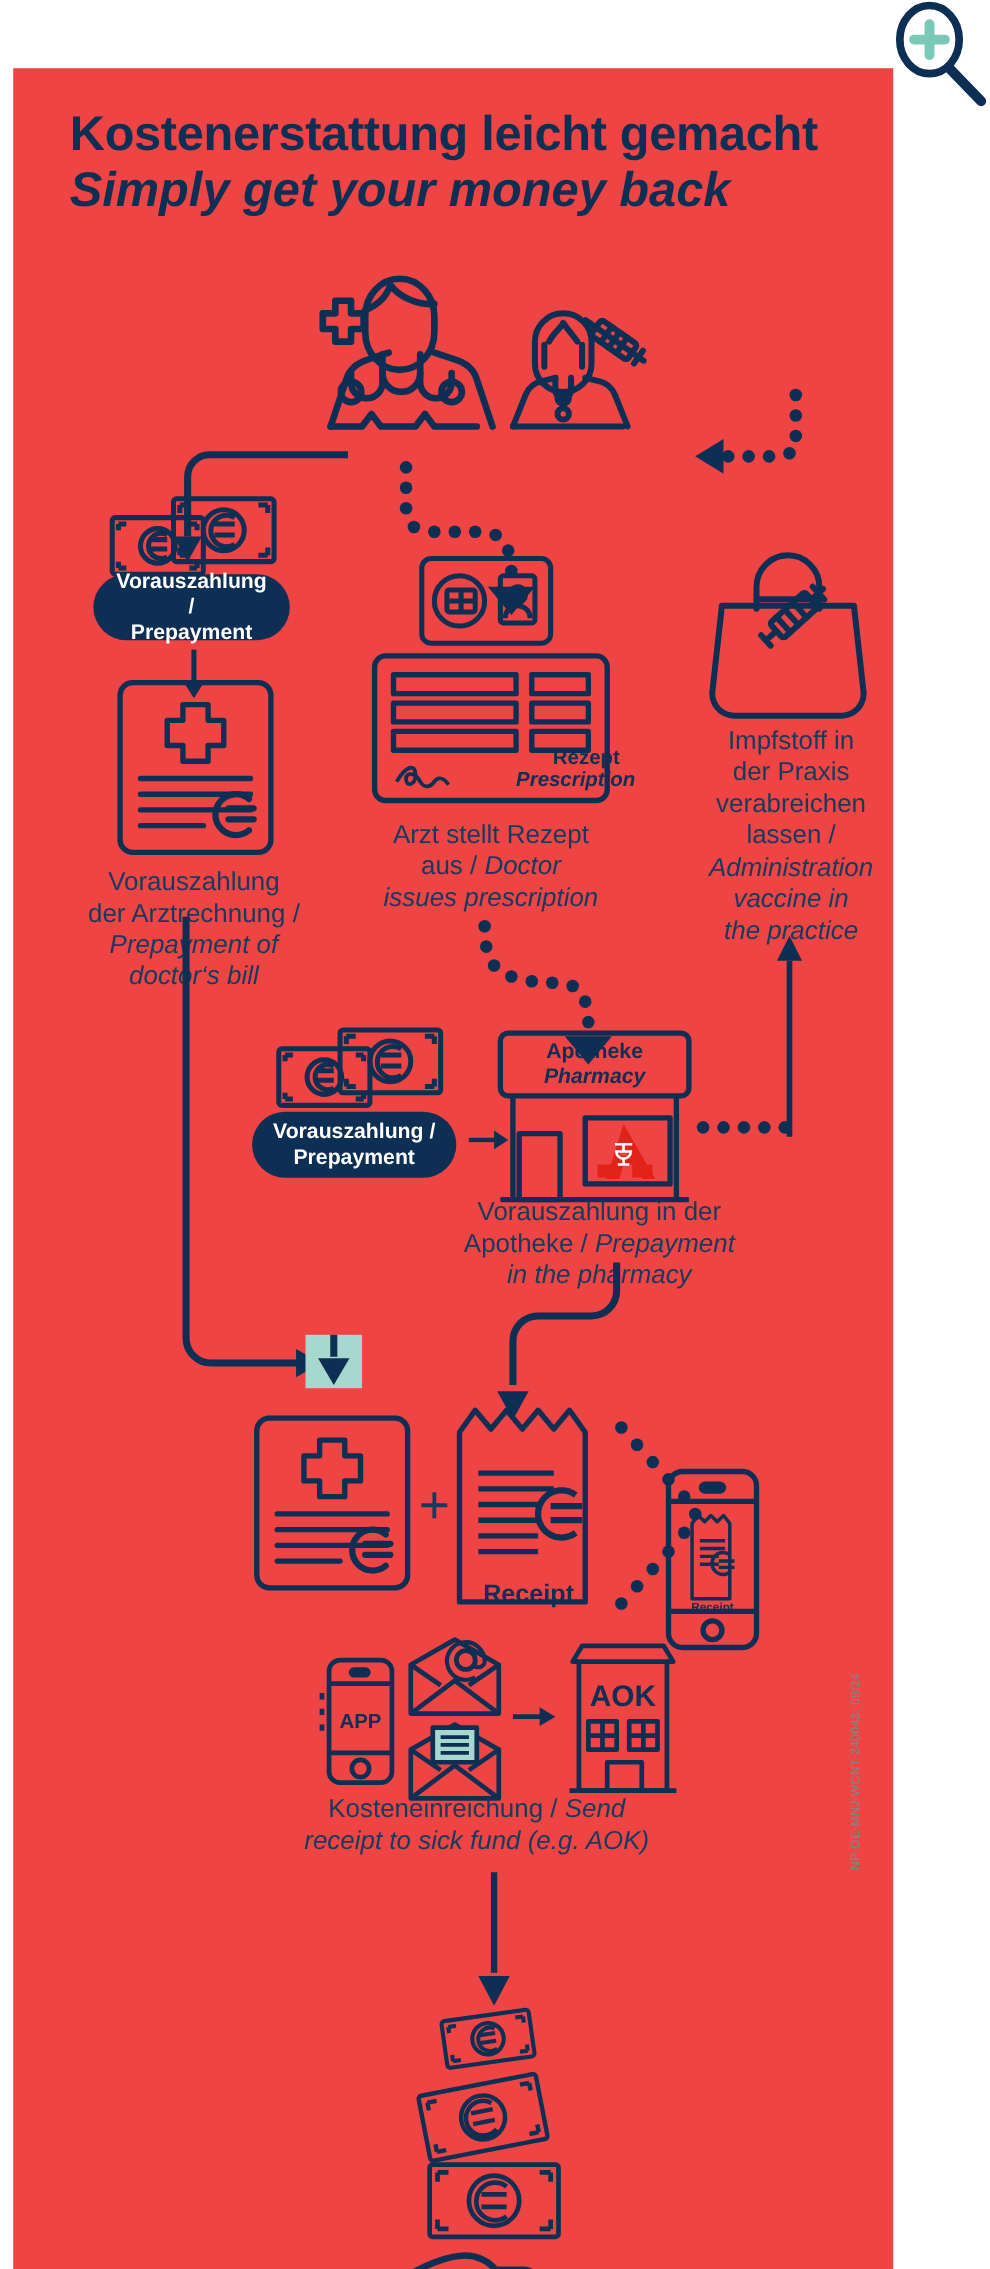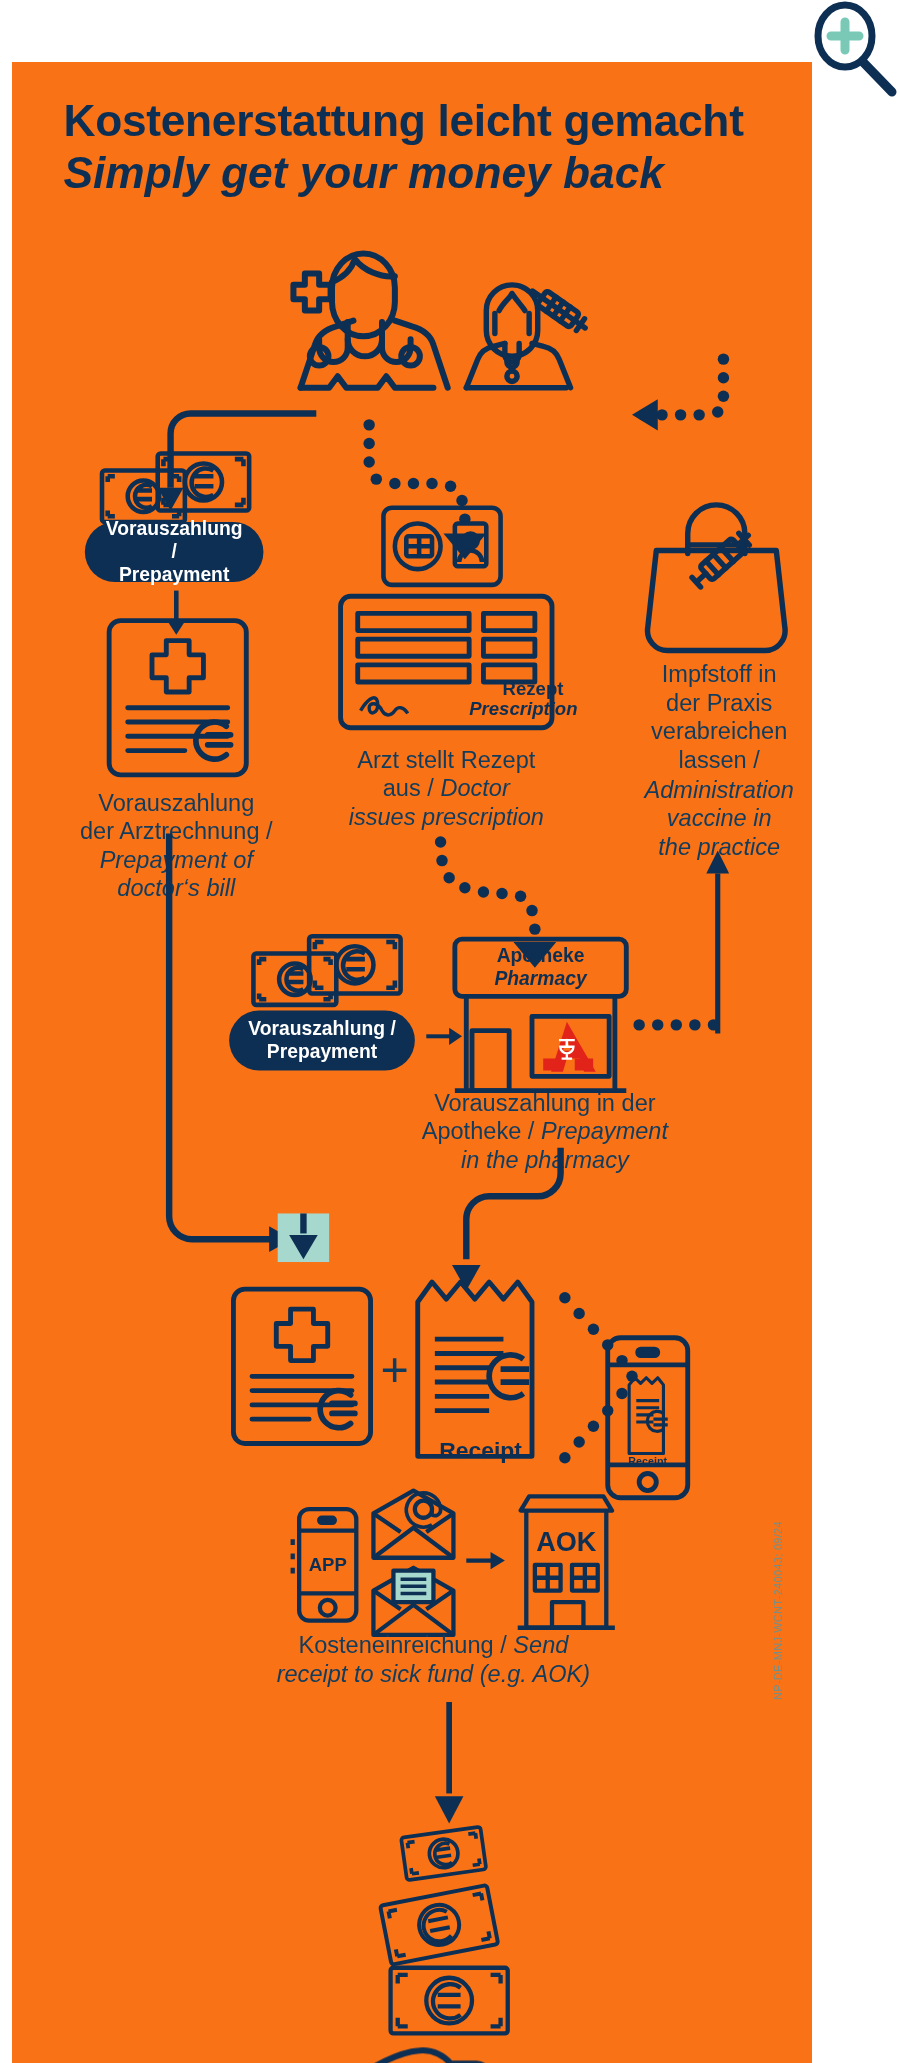--- a/index.html
+++ b/index.html
@@ -17,21 +17,21 @@
   
   .magnifier {
     position: absolute; top: 0px; left: 800px;
     width: 100px; height: 100px;
   }
   
   .panel {
     position: absolute;
     left: 12px; top: 62px;
     width: 800px; height: 2001px;
-    background: #f97316;
+    background: #ef4444;
     padding-left: 12px;
   }
   
   .headline {
     position: absolute; left: 36px; top: 24px;
     width: 700px;
     color: #0d2f53;
   }
   .headline .l1 {
     font-size: 31px; font-weight: 700; letter-spacing: -0.2px;

